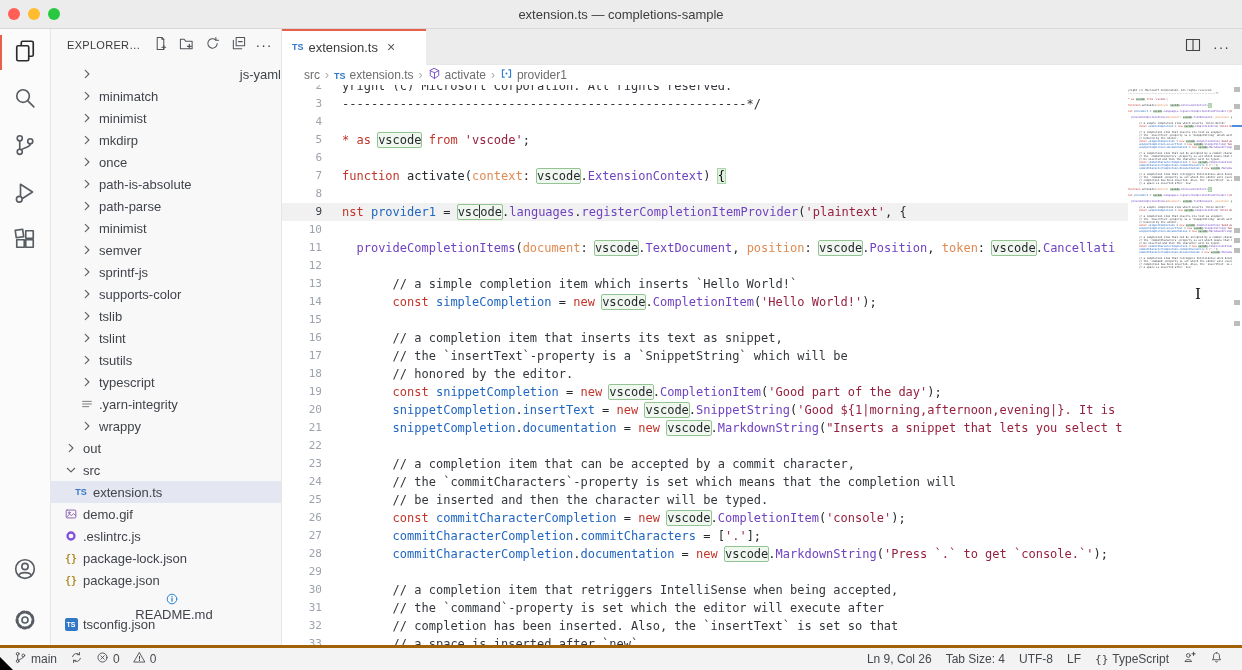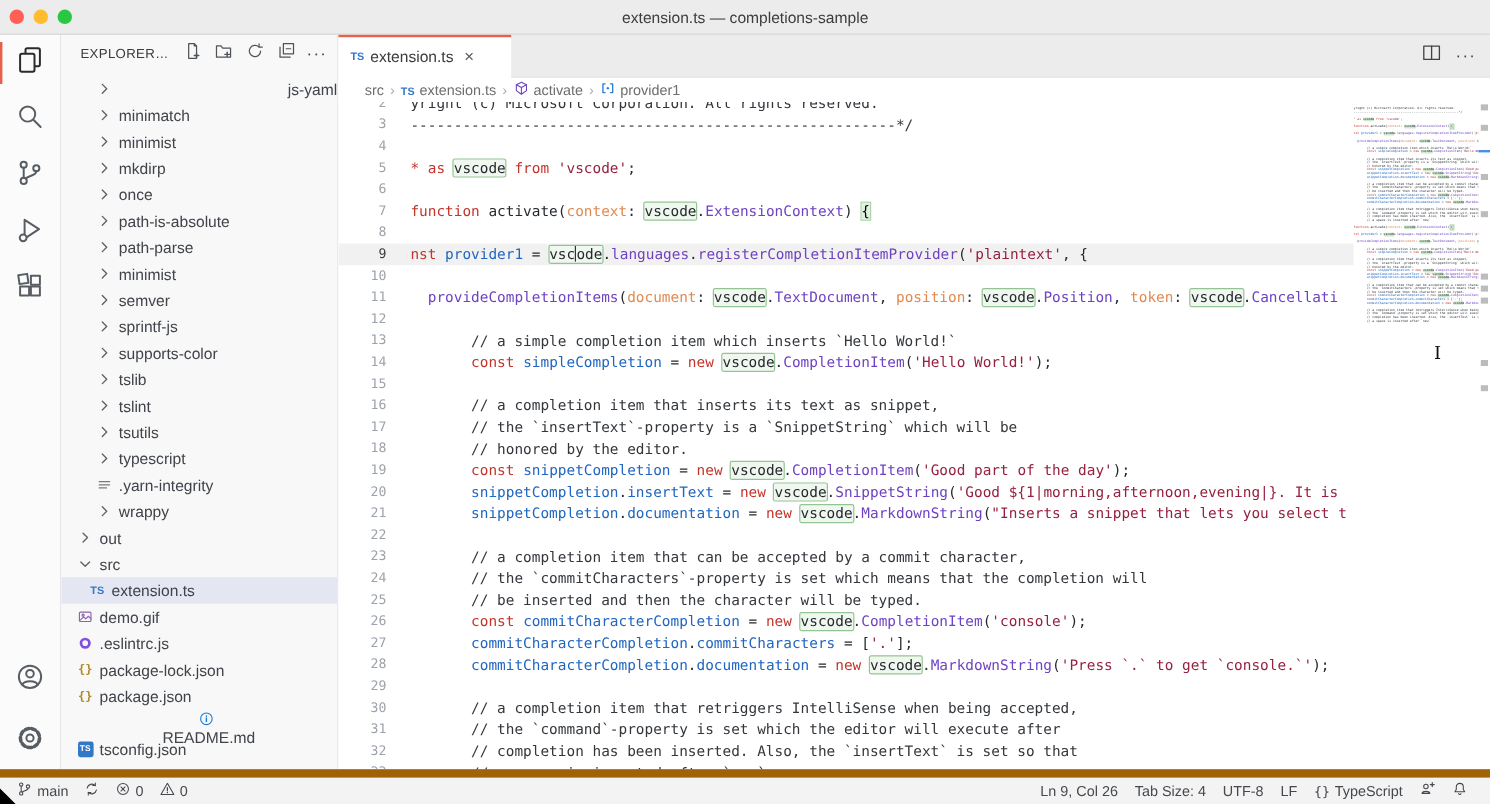--- a/index.html
+++ b/index.html
@@ -72,21 +72,21 @@
   .caret{display:inline-block;width:0;border-left:1.6px solid #333;height:13px;vertical-align:-2px;}
   
   .minimap{position:absolute;top:4px;right:10px;width:104px;bottom:0;overflow:hidden;cursor:pointer;}
   .mm-line{height:3px;line-height:3px;font-size:2.6px;white-space:pre;letter-spacing:0;}
   .mm-line .c-hl{outline:none;background:#cfe8cf;}
   .ruler{position:absolute;top:0;right:0;width:10px;bottom:0;}
   .mark{position:absolute;left:2px;width:6px;height:5px;background:#bcbcbc;}
   .mark.blue{left:0;width:10px;height:2px;background:#4a90e2;}
   .ibeam{position:absolute;color:#111;font-size:15px;font-family:"DejaVu Serif",serif;}
   
-  .statusbar{height:22px;background:#f3f3f3;border-top:7px solid #a16207;display:flex;
+  .statusbar{height:22px;background:#f3f3f3;border-top:3px solid #a16207;display:flex;
              align-items:center;font-size:12px;color:#45494e;flex:none;}
   .st-left{display:flex;align-items:center;gap:13px;padding-left:14px;}
   .st-right{margin-left:auto;display:flex;align-items:center;gap:14px;padding-right:19px;}
   .st-item{display:flex;align-items:center;gap:4px;cursor:pointer;}
   .st-item svg{width:13px;height:13px;}
   .corner{position:absolute;left:0;bottom:0;width:0;height:0;
           border-bottom:13px solid #000;border-right:13px solid transparent;}
 </style>
 </head>
 <body>

